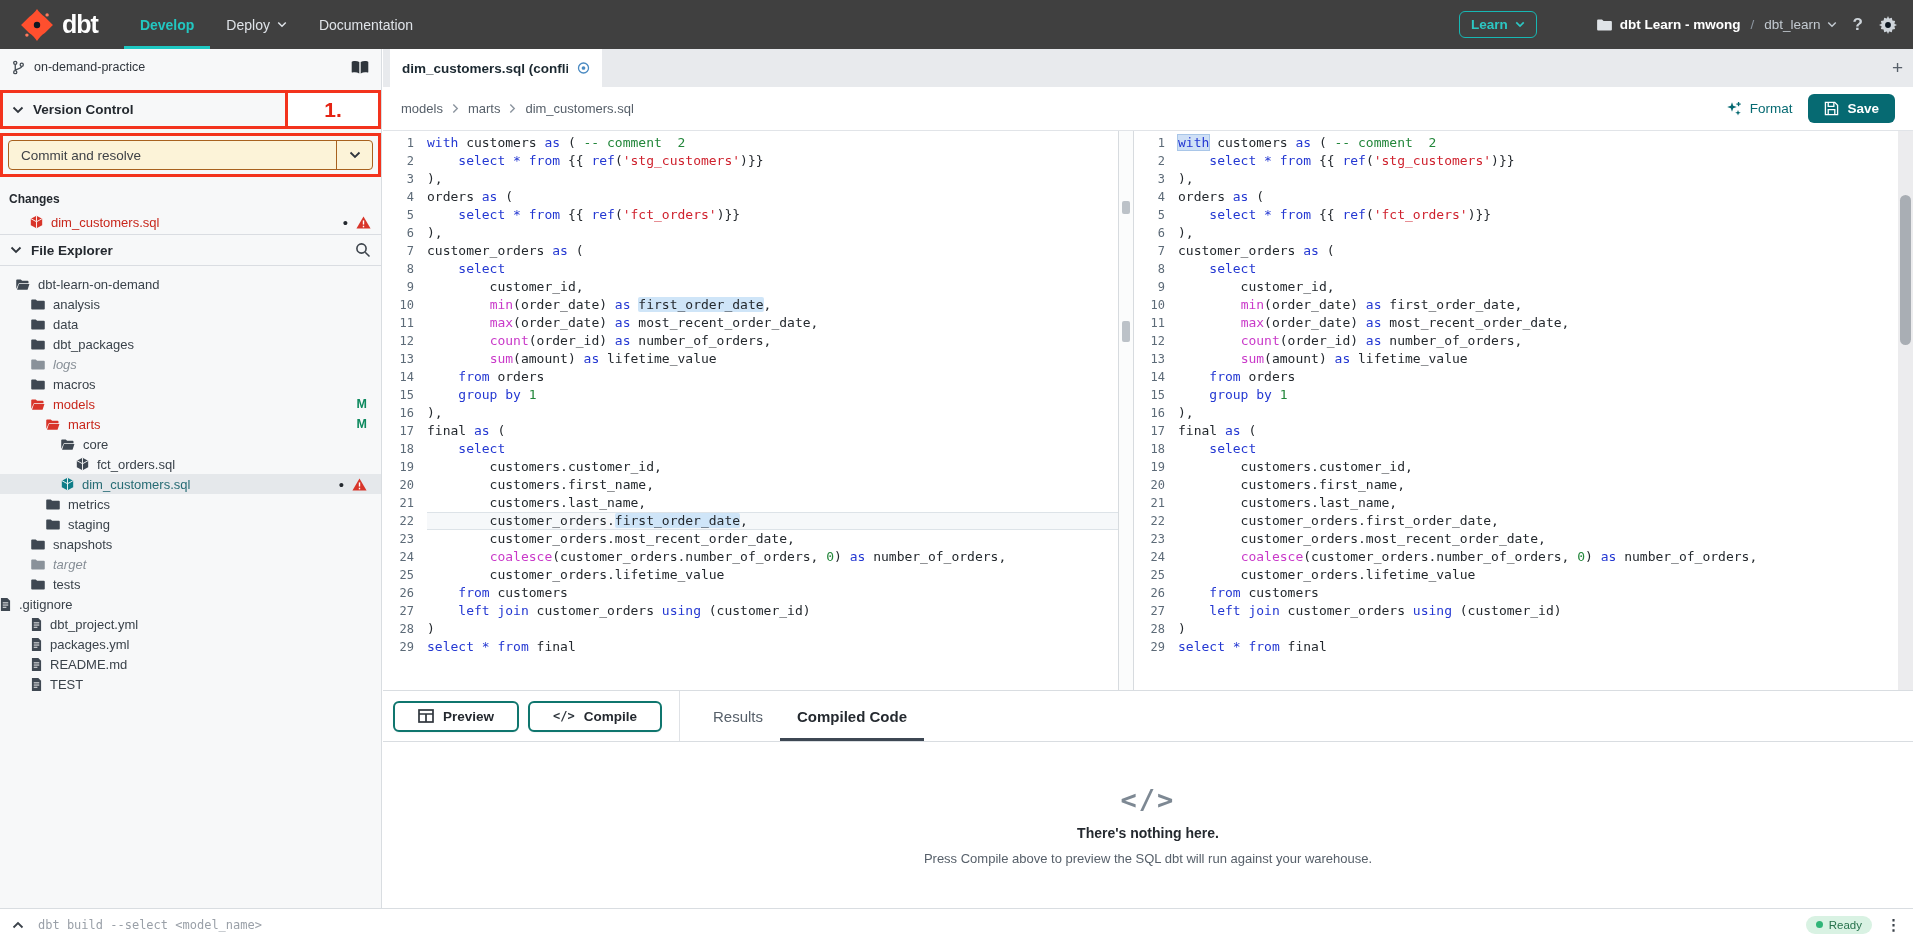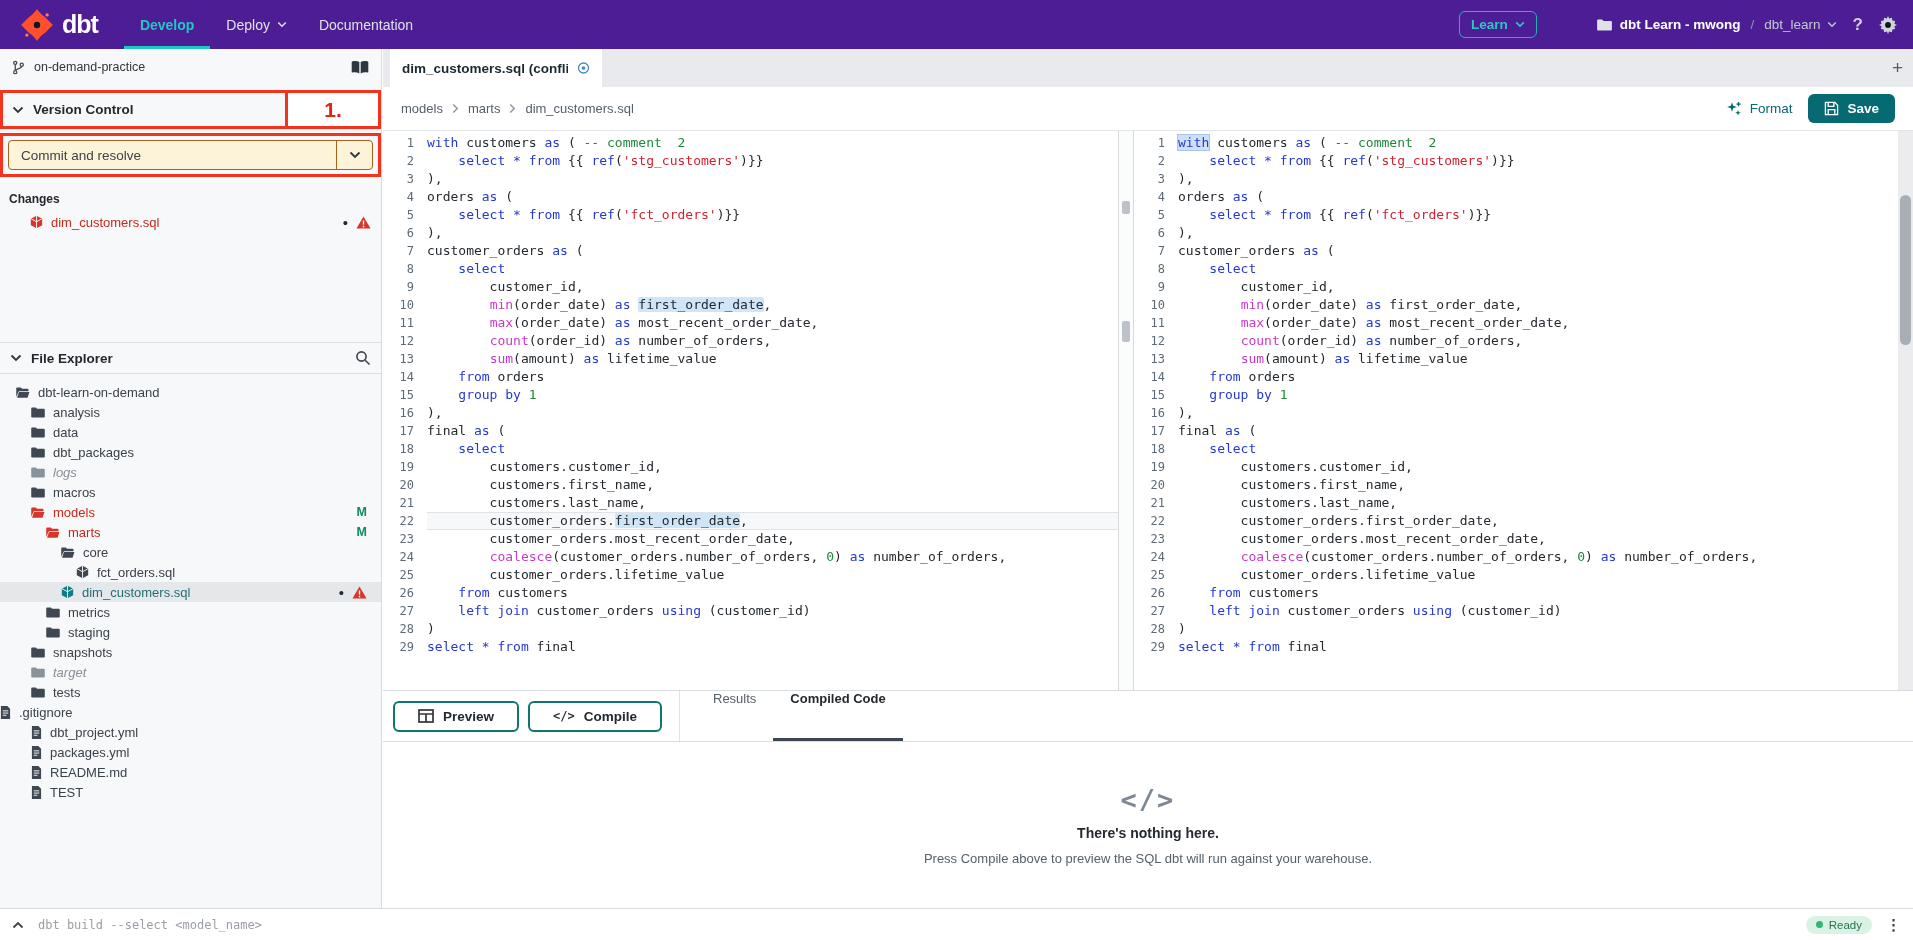--- a/index.html
+++ b/index.html
@@ -1,21 +1,21 @@
 <!DOCTYPE html>
 <html><head>
 <meta charset="utf-8">
 <style>
   * { margin:0; padding:0; box-sizing:border-box; }
   html,body { width:1913px; height:940px; overflow:hidden; background:#fff;
     font-family:"Liberation Sans", sans-serif; }
   svg { display:block; }
 
   
-  .topnav { position:absolute; top:0; left:0; right:0; height:49px; background:#4c1d95;
+  .topnav { position:absolute; top:0; left:0; right:0; height:49px; background:#404040;
     display:flex; align-items:stretch; color:#e8ebee; z-index:30; }
   .logo-wrap { display:flex; align-items:center; gap:8px; padding:0 26px 0 20px; }
   .logo-text { font-size:25px; font-weight:bold; color:#fff; letter-spacing:-1px; }
   .navitem { display:flex; align-items:center; padding:0 16px; font-size:14px; color:#dfe3e8; gap:7px; cursor:pointer; }
   .navitem.active { color:#22c7c1; font-weight:bold; box-shadow:inset 0 -3px 0 #1ec8c2; }
   .topnav-right { margin-left:auto; display:flex; align-items:center; gap:16px; padding-right:16px; }
   .beta-btn { display:flex; align-items:center; gap:7px; border:1.5px solid #17b8b4; color:#2cc7c3;
     border-radius:6px; padding:5px 11px; font-size:13.5px; font-weight:bold; cursor:pointer; }
   .acct { display:flex; align-items:center; gap:8px; font-size:13.5px;padding-left:44px; }
   .acct-name { color:#fff; font-weight:bold; }
@@ -40,21 +40,21 @@
   .commit-label { flex:1; display:flex; align-items:center; padding-left:12px; font-size:13.5px; color:#3f4247; }
   .commit-chevron { width:36px; border-left:1px solid #a8611e; display:flex; align-items:center;
     justify-content:center; color:#30363d; cursor:pointer; }
   .changes-title { margin:15px 0 4px 9px; font-size:12px; font-weight:bold; color:#24292f; }
   .changes-list .file-row { padding-left:30px; }
   .file-row { height:24px; display:flex; align-items:center; gap:8px; font-size:13px; cursor:pointer; }
   .file-row .row-right { margin-left:auto; display:flex; align-items:center; gap:8px; padding-right:10px; }
   .dot-unsaved { color:#24292f; font-size:15px; line-height:1; }
   .name-red { color:#c8271c; }
 
-  .fe-header { margin-top:108px; height:32px; border-top:1px solid #dadde2; border-bottom:1px solid #dadde2;
+  .fe-header { height:32px; border-top:1px solid #dadde2; border-bottom:1px solid #dadde2;
     display:flex; align-items:center; gap:9px; padding:0 10px; }
   .fe-title { font-weight:bold; font-size:13.5px; color:#24292f; }
   .fe-search { margin-left:auto; color:#3c434b; cursor:pointer; }
 
   .tree { padding-top:8px; }
   .tree-row { height:20px; display:flex; align-items:center; gap:8px; font-size:13px; color:#3a424a; cursor:pointer; }
   .tree-row.selected { background:#e5e8eb; }
   .tree-row .t-name.red { color:#c8271c; }
   .tree-row .t-name.teal { color:#266b74; }
   .tree-row .t-name.muted { color:#868e96; font-style:italic; }
@@ -98,21 +98,21 @@
   .word-hl { background:#cfe5f8; border-radius:2px; }
   .sel-hl { background:#cfe0f6; outline:1px solid #a9c6e8; }
 
   .panelbar { position:absolute; top:641px; left:0; right:0; height:52px; border-top:1px solid #d9dde1;
     border-bottom:1px solid #d9dde1; display:flex; align-items:stretch; padding-left:10px; background:#fff; }
   .pc-btn { align-self:center; display:flex; align-items:center; gap:9px; background:#fff;
     border:2px solid #0f766e; border-radius:6px; height:31px; padding:0 23px; font-size:13.5px;
     color:#24292f; font-weight:bold; margin-right:9px; cursor:pointer; box-shadow:0 1px 1px rgba(0,0,0,.04); }
   .compile-glyph { font-family:"DejaVu Sans Mono",monospace; font-weight:bold; font-size:12px; color:#2f363d; }
   .panel-div { width:1px; background:#dfe2e6; margin:0 16px 0 8px; }
-  .panel-tab { display:flex; padding:0 17px; font-size:13px; color:#57606a; cursor:pointer; }
+  .panel-tab { display:flex; align-items:center; padding:0 17px; font-size:15px; color:#57606a; cursor:pointer; }
   .panel-tab.active { color:#24292f; font-weight:bold; box-shadow:inset 0 -3px 0 #3d4753; }
 
   .results { position:absolute; top:693px; bottom:0; left:0; right:0; background:#fff;
     display:flex; flex-direction:column; align-items:center; justify-content:center; gap:10px; }
   .empty-icon { font-family:"DejaVu Sans Mono",monospace; font-weight:bold; font-size:27px; color:#7d8893; letter-spacing:2px; }
   .empty-title { font-size:14px; font-weight:bold; color:#24292f; }
   .empty-sub { font-size:13px; color:#57606a; }
 
   
   .statusbar { position:absolute; bottom:0; left:0; right:0; height:32px; background:#fff;

